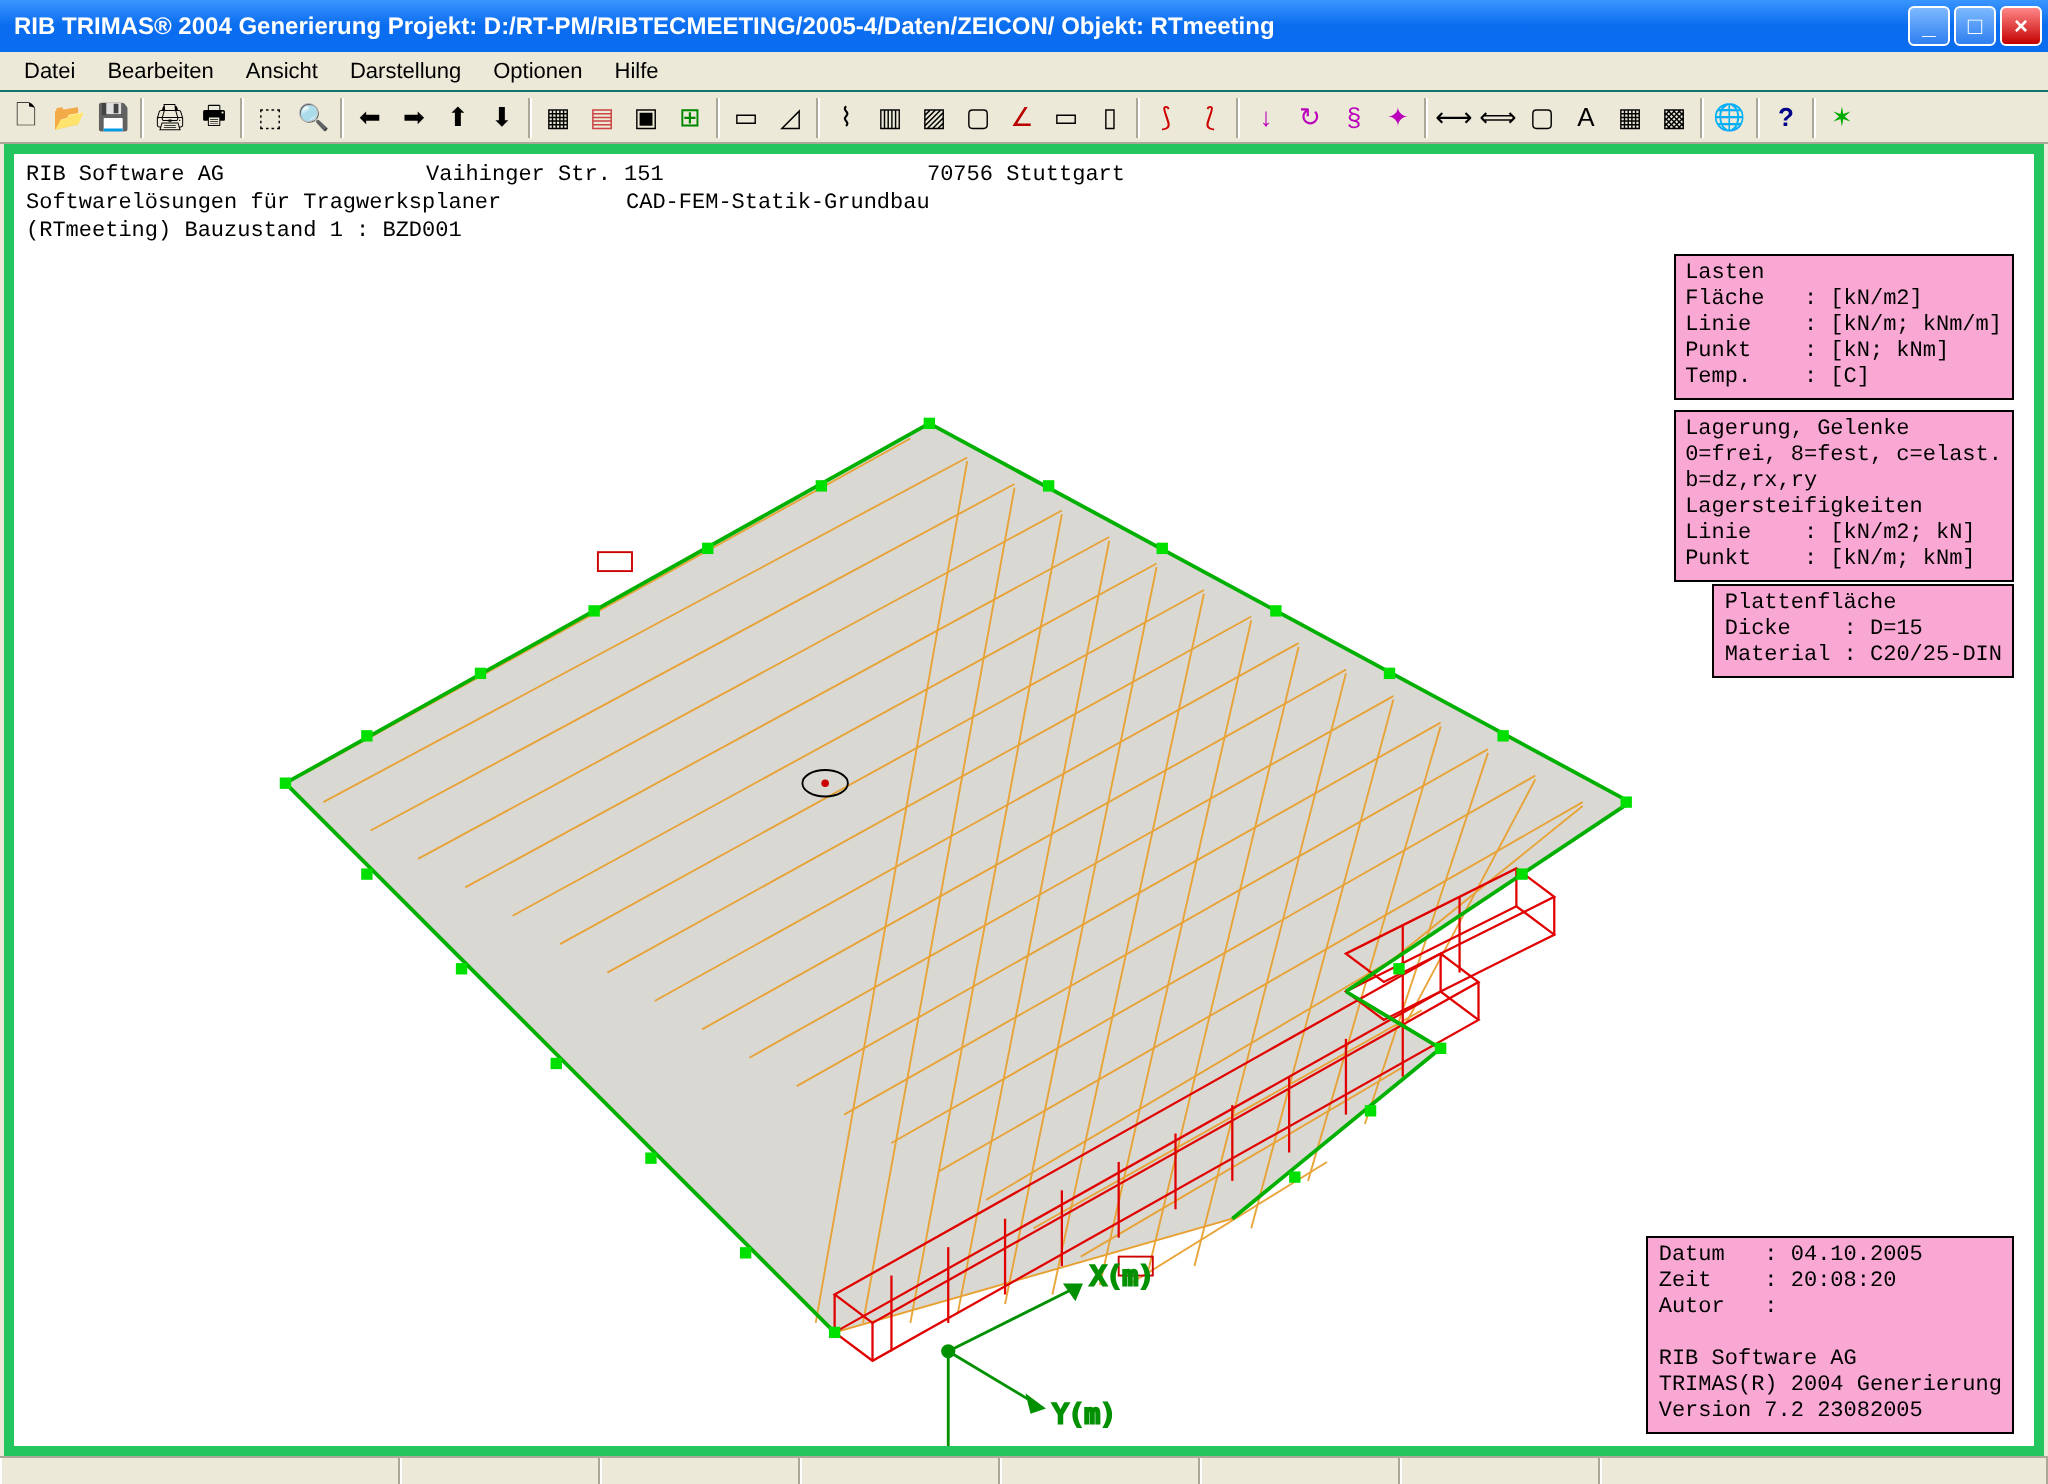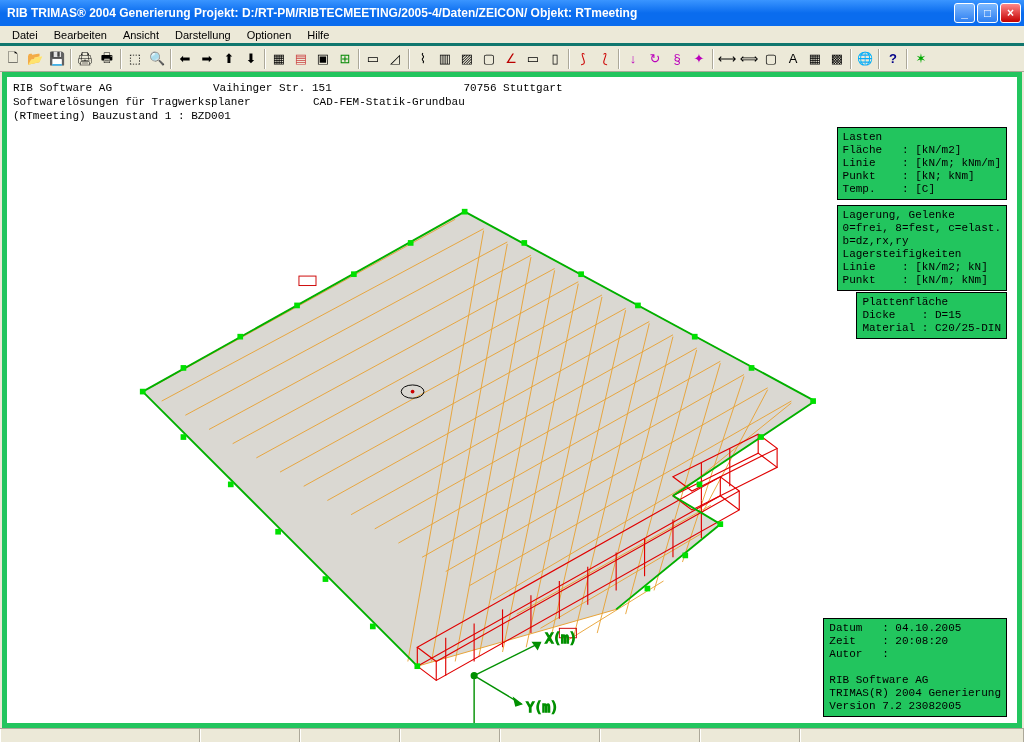--- a/index.html
+++ b/index.html
@@ -33,21 +33,21 @@
     display: flex; align-items: center; justify-content: center;
     font-weight: bold; color: white; font-size: 12px;
   }
   .winbtn.close { background: linear-gradient(to bottom, #f88, #c40000); }
   .menubar {
     height: 20px;
     background: #ece9d8;
     display: flex;
     align-items: center;
     padding: 0 4px;
-    border-bottom: 3px solid #0f766e;
+    border-bottom: 1px solid #0f766e;
     font-size: 11px;
   }
   .menuitem { padding: 2px 8px; cursor: default; }
   .toolbar {
     height: 26px;
     background: #ece9d8;
     display: flex;
     align-items: center;
     padding: 1px 2px;
     border-bottom: 1px solid #aca899;
@@ -71,21 +71,21 @@
     font-family: "Courier New", monospace;
     font-size: 11px;
     color: black;
     padding: 4px 6px;
     line-height: 14px;
   }
   .infobox {
     position: absolute;
     right: 10px;
     border: 1px solid black;
-    background: #22c55e;
+    background: #f9a8d4;
     font-family: "Courier New", monospace;
     font-size: 11px;
     line-height: 13px;
     padding: 3px 5px;
     color: black;
     white-space: pre;
   }
   .statusbar {
     position: absolute;
     bottom: 0; left: 0; right: 0;

